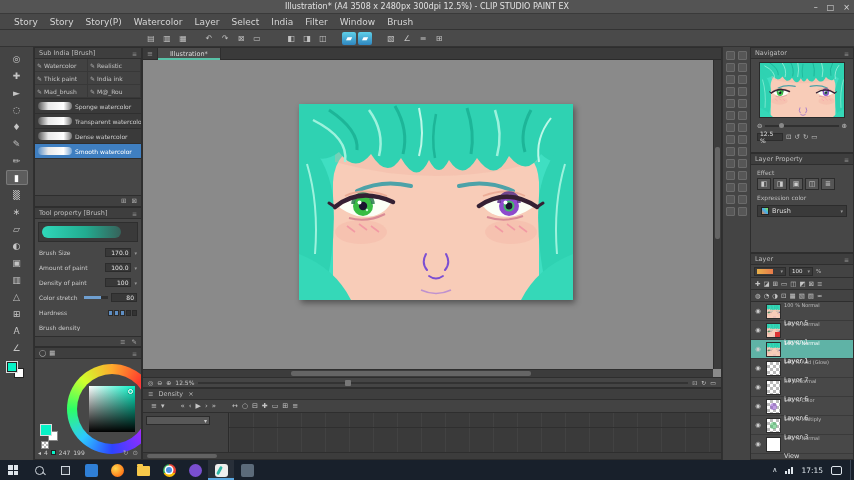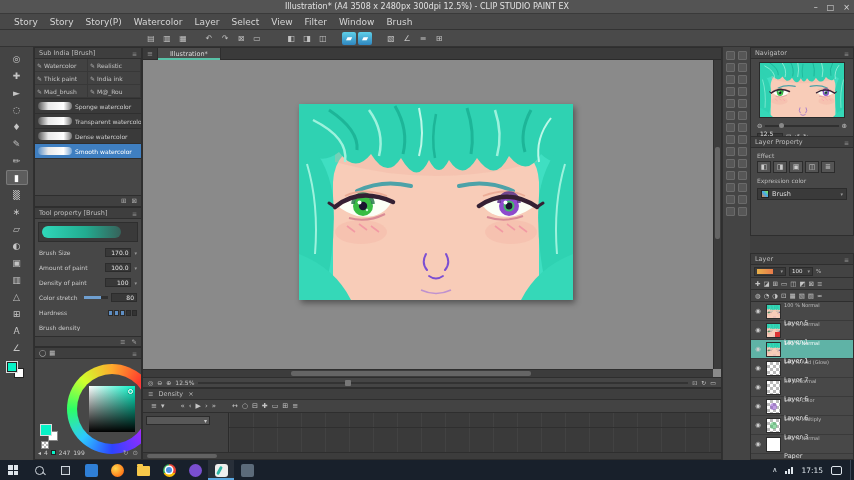--- a/index.html
+++ b/index.html
@@ -94,21 +94,21 @@
   .rs-cell{width:9px;height:9px;background:#565656;border:1px solid #6a6a6a;border-radius:1px}
   
   #navigator{left:750px;top:47px;width:104px;height:106px;overflow:hidden}
   .nav-thumb{margin:3px auto 2px;width:86px;height:56px;background:#303030;overflow:hidden;position:relative;border:1px solid #2a2a2a}
   .nav-thumb svg{position:absolute;left:0;top:-2px}
   .nav-row{display:flex;align-items:center;gap:3px;padding:0 6px;height:11px;font-size:6.5px;color:#c2c2c2}
   .nav-val{width:26px;height:8px;background:#383838;border:1px solid #2c2c2c;display:flex;align-items:center;justify-content:flex-end;font-size:6px;padding:0 2px;color:#e0e0e0}
   .nav-slider{flex:1;height:2px;background:#303030;position:relative}
   .nav-slider i{position:absolute;left:18%;top:-2px;width:5px;height:5px;border-radius:50%;background:#888}
   
-  #layerprop{left:750px;top:136px;width:104px;height:100px;overflow:hidden}
+  #layerprop{left:750px;top:153px;width:104px;height:100px;overflow:hidden}
   .lp-label{padding:4px 6px 2px;font-size:6px;color:#bdbdbd}
   .lp-effects{display:flex;gap:2px;padding:0 6px}
   .lp-effect{width:14px;height:12px;background:#555;border:1px solid #2c2c2c;display:flex;align-items:center;justify-content:center;font-size:7px;color:#ccc}
   .lp-combo{margin:2px 6px;height:12px;background:#3a3a3a;border:1px solid #2c2c2c;display:flex;align-items:center;gap:3px;padding:0 3px;font-size:6.5px;color:#ddd}
   .lp-swatch{width:8px;height:8px;background:linear-gradient(45deg,#e88a44,#44aaee 50%,#88ee44);border:1px solid #222}
   .lp-combo .car{margin-left:auto;font-size:5px;color:#999}
   
   #layerspanel{left:750px;top:253px;width:104px;height:207px;overflow:hidden}
   .ly-bar1{height:13px;display:flex;align-items:center;gap:3px;padding:0 3px;border-bottom:1px solid #2e2e2e;background:#434343}
   .ly-combo{width:32px;height:9px;background:#3a3a3a;border:1px solid #2c2c2c;display:flex;align-items:center;justify-content:space-between;padding:0 2px}
@@ -226,21 +226,21 @@
     </span>
   </div>
 
   <div id="menubar" class="bar">
     <span class="menu-item">Story</span>
     <span class="menu-item">Story</span>
     <span class="menu-item">Story(P)</span>
     <span class="menu-item">Watercolor</span>
     <span class="menu-item">Layer</span>
     <span class="menu-item">Select</span>
-    <span class="menu-item">View</span>
+    <span class="menu-item">India</span>
     <span class="menu-item">Filter</span>
     <span class="menu-item">Window</span>
     <span class="menu-item">Brush</span>
   </div>
 
   <div id="cmdbar" class="bar">
     <span class="cbtn">▤</span>
     <span class="cbtn">▥</span>
     <span class="cbtn">▦</span>
     <span class="gap8"></span>
@@ -664,21 +664,21 @@
       <span class="ltxt"><span class="lmeta">100 % Color</span><br><span class="lname">Layer 6</span></span>
     </div>
     <div class="lrow">
       <span class="leye">◉</span>
       <span class="lthumb checker tint-g"></span>
       <span class="ltxt"><span class="lmeta">100 % Multiply</span><br><span class="lname">Layer 3</span></span>
     </div>
     <div class="lrow">
       <span class="leye">◉</span>
       <span class="lthumb"></span>
-      <span class="ltxt"><span class="lmeta">100 % Normal</span><br><span class="lname">Paper</span></span>
+      <span class="ltxt"><span class="lmeta">100 % Normal</span><br><span class="lname">View</span></span>
     </div>
   </div>
 
   <div id="taskbar">
     <span class="tbb">
         <span class="win-logo">
           <i></i>
           <i></i>
           <i></i>
           <i></i>

